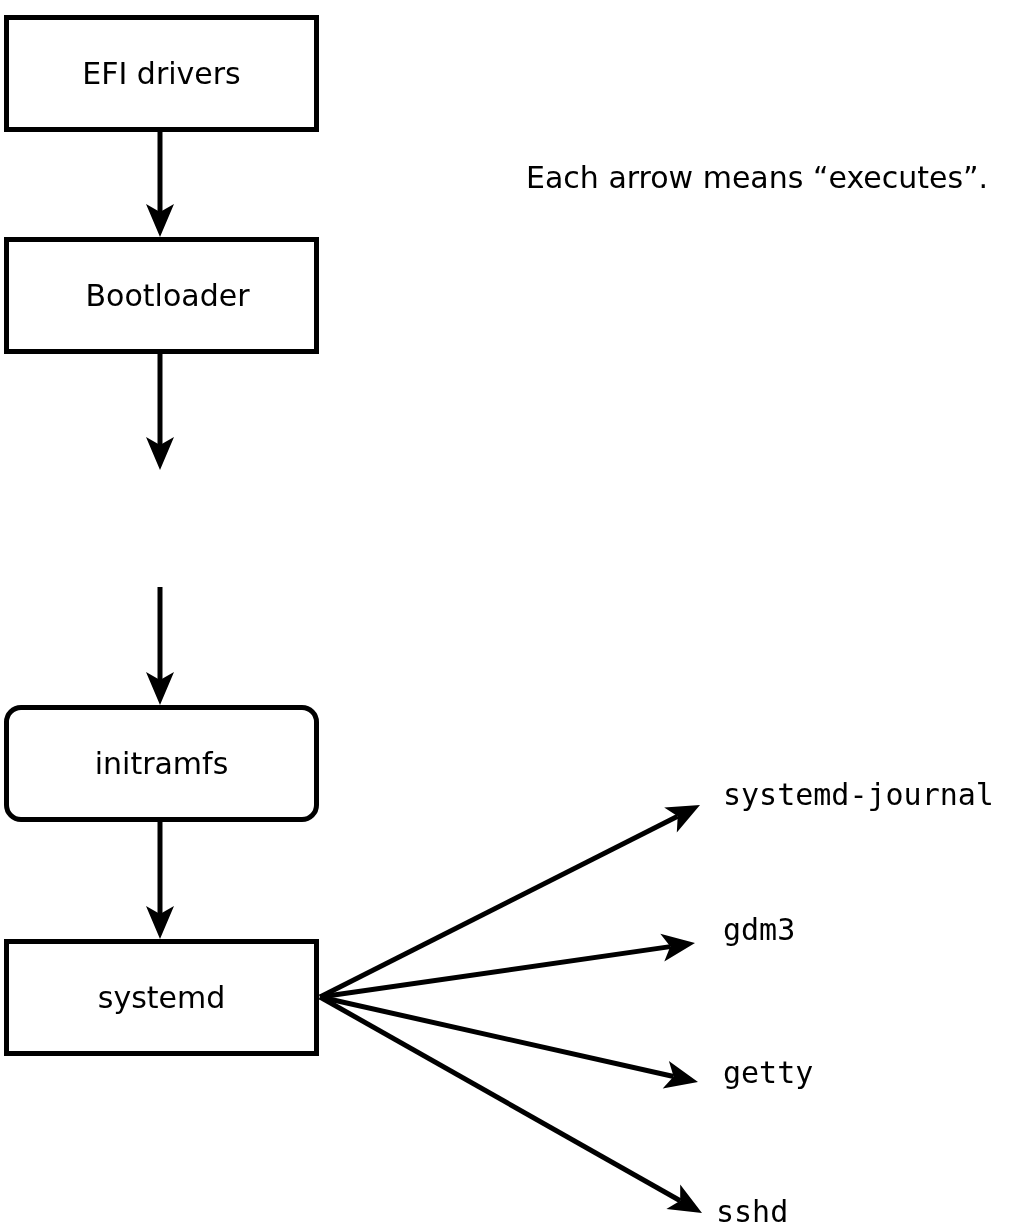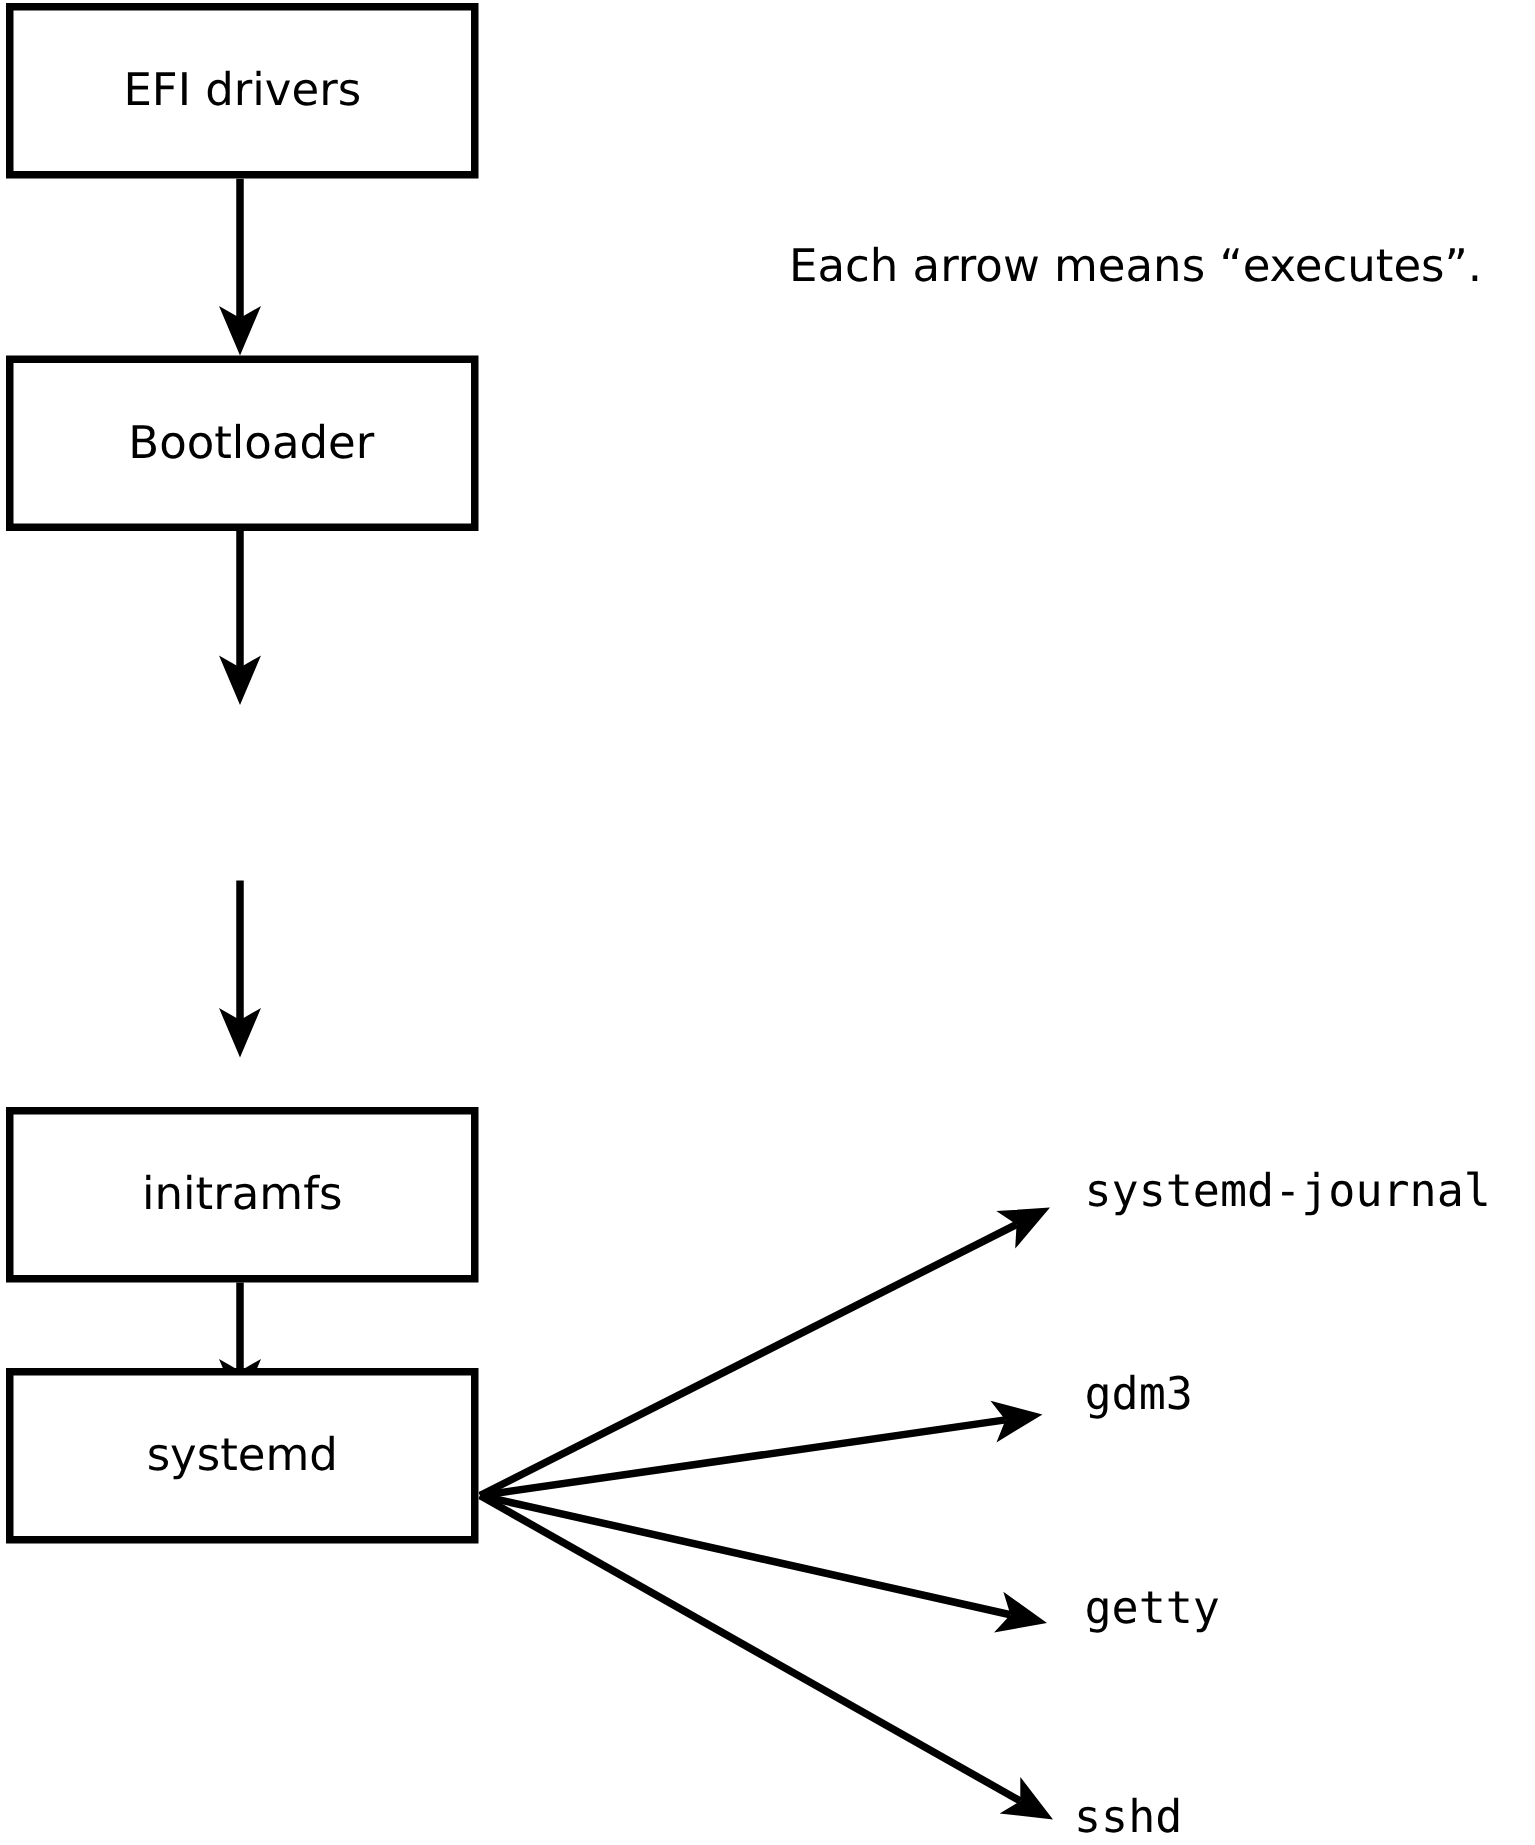--- a/index.html
+++ b/index.html
@@ -101,30 +101,30 @@
     <g>
       <line x1="320" y1="997" x2="673.6" y2="1076.5"></line>
       <polygon points="698,1082 662.7,1088.4 673.6,1076.5 668.9,1061.1"></polygon>
     </g>
     <g>
       <line x1="320" y1="997" x2="680.2" y2="1200.7"></line>
       <polygon points="702,1213 666.4,1209 680.2,1200.7 680.2,1184.6"></polygon>
     </g>
   </svg>
 
-  <div class="node" style="top: 2px; text-align: center;">
+  <div class="node" style="top: 15px; text-align: center;">
     <span>EFI drivers</span>
   </div>
   <div class="node" style="top: 237px; padding-left: 12px;">
     <span>Bootloader</span>
   </div>
-  <div class="node" style="top: 738px;">
+  <div class="node" style="top: 705px; border-radius: 17px;">
     <span>initramfs</span>
   </div>
-  <div class="node" style="top: 912px;">
+  <div class="node" style="top: 939px;">
     <span>systemd</span>
   </div>
 
   <div class="note">Each arrow means “executes”.</div>
 
   <div class="proc proc-systemd-journal">systemd-journal</div>
   <div class="proc proc-gdm3">gdm3</div>
   <div class="proc proc-getty">getty</div>
   <div class="proc proc-sshd">sshd</div>
 

